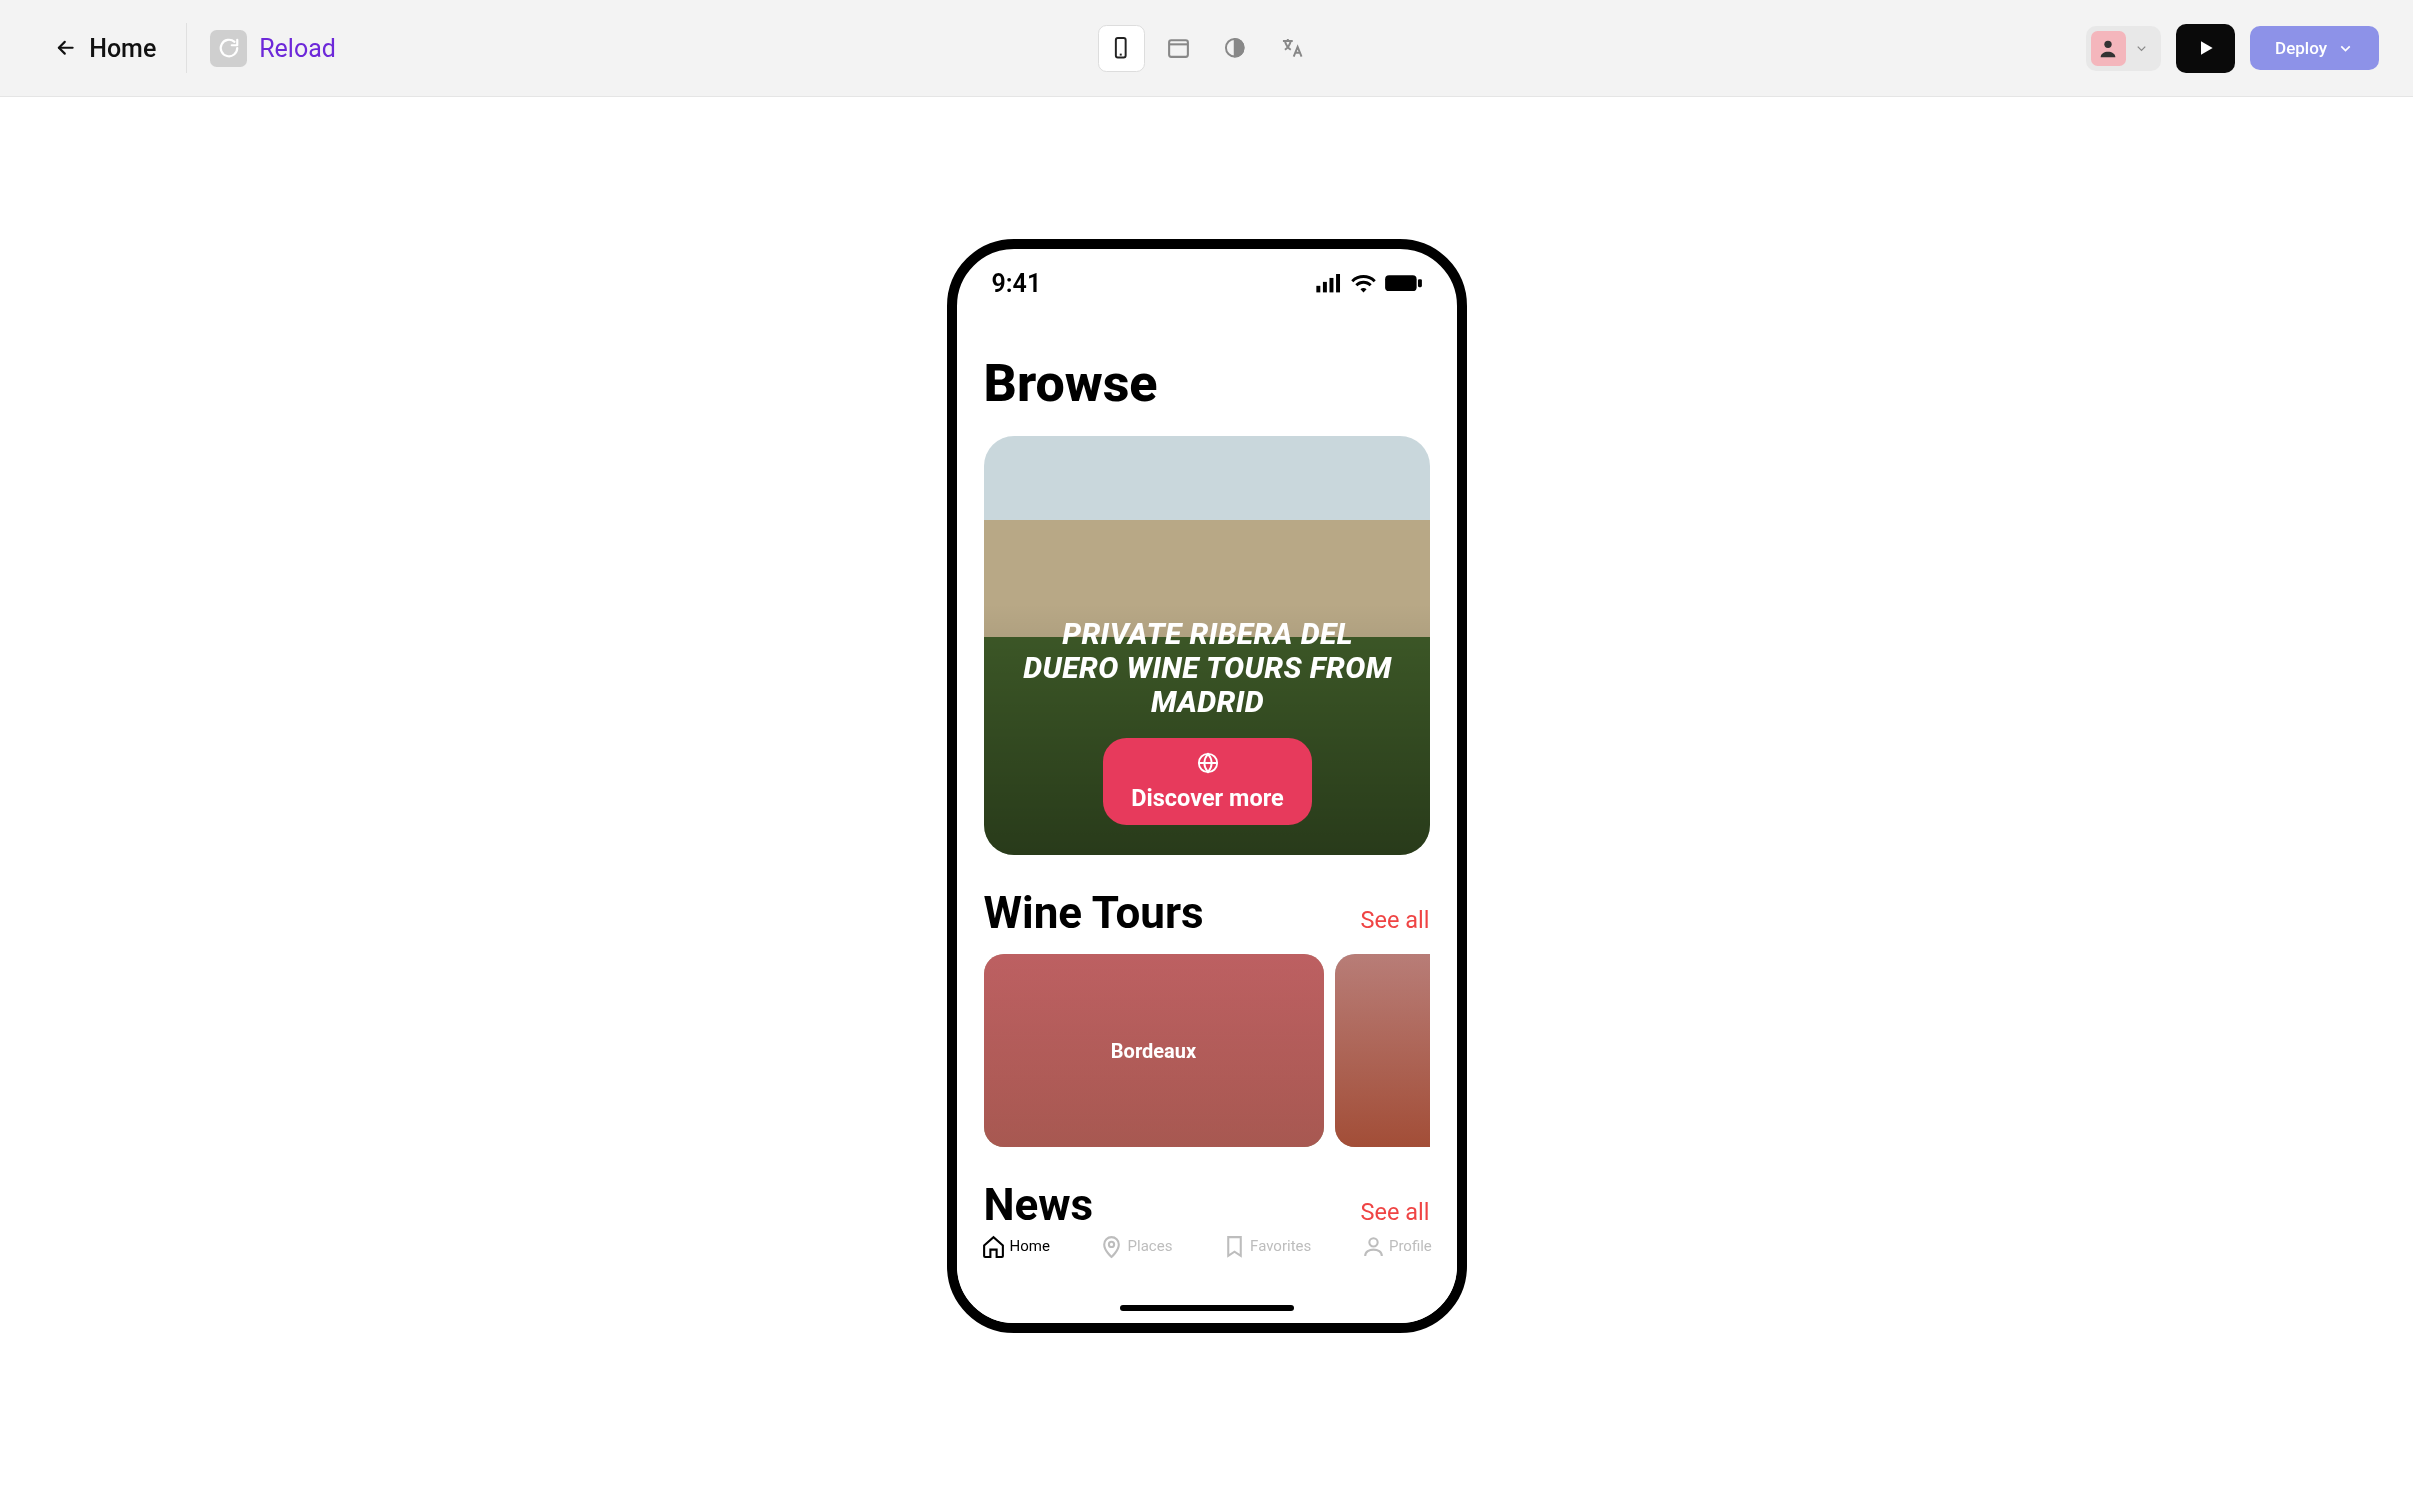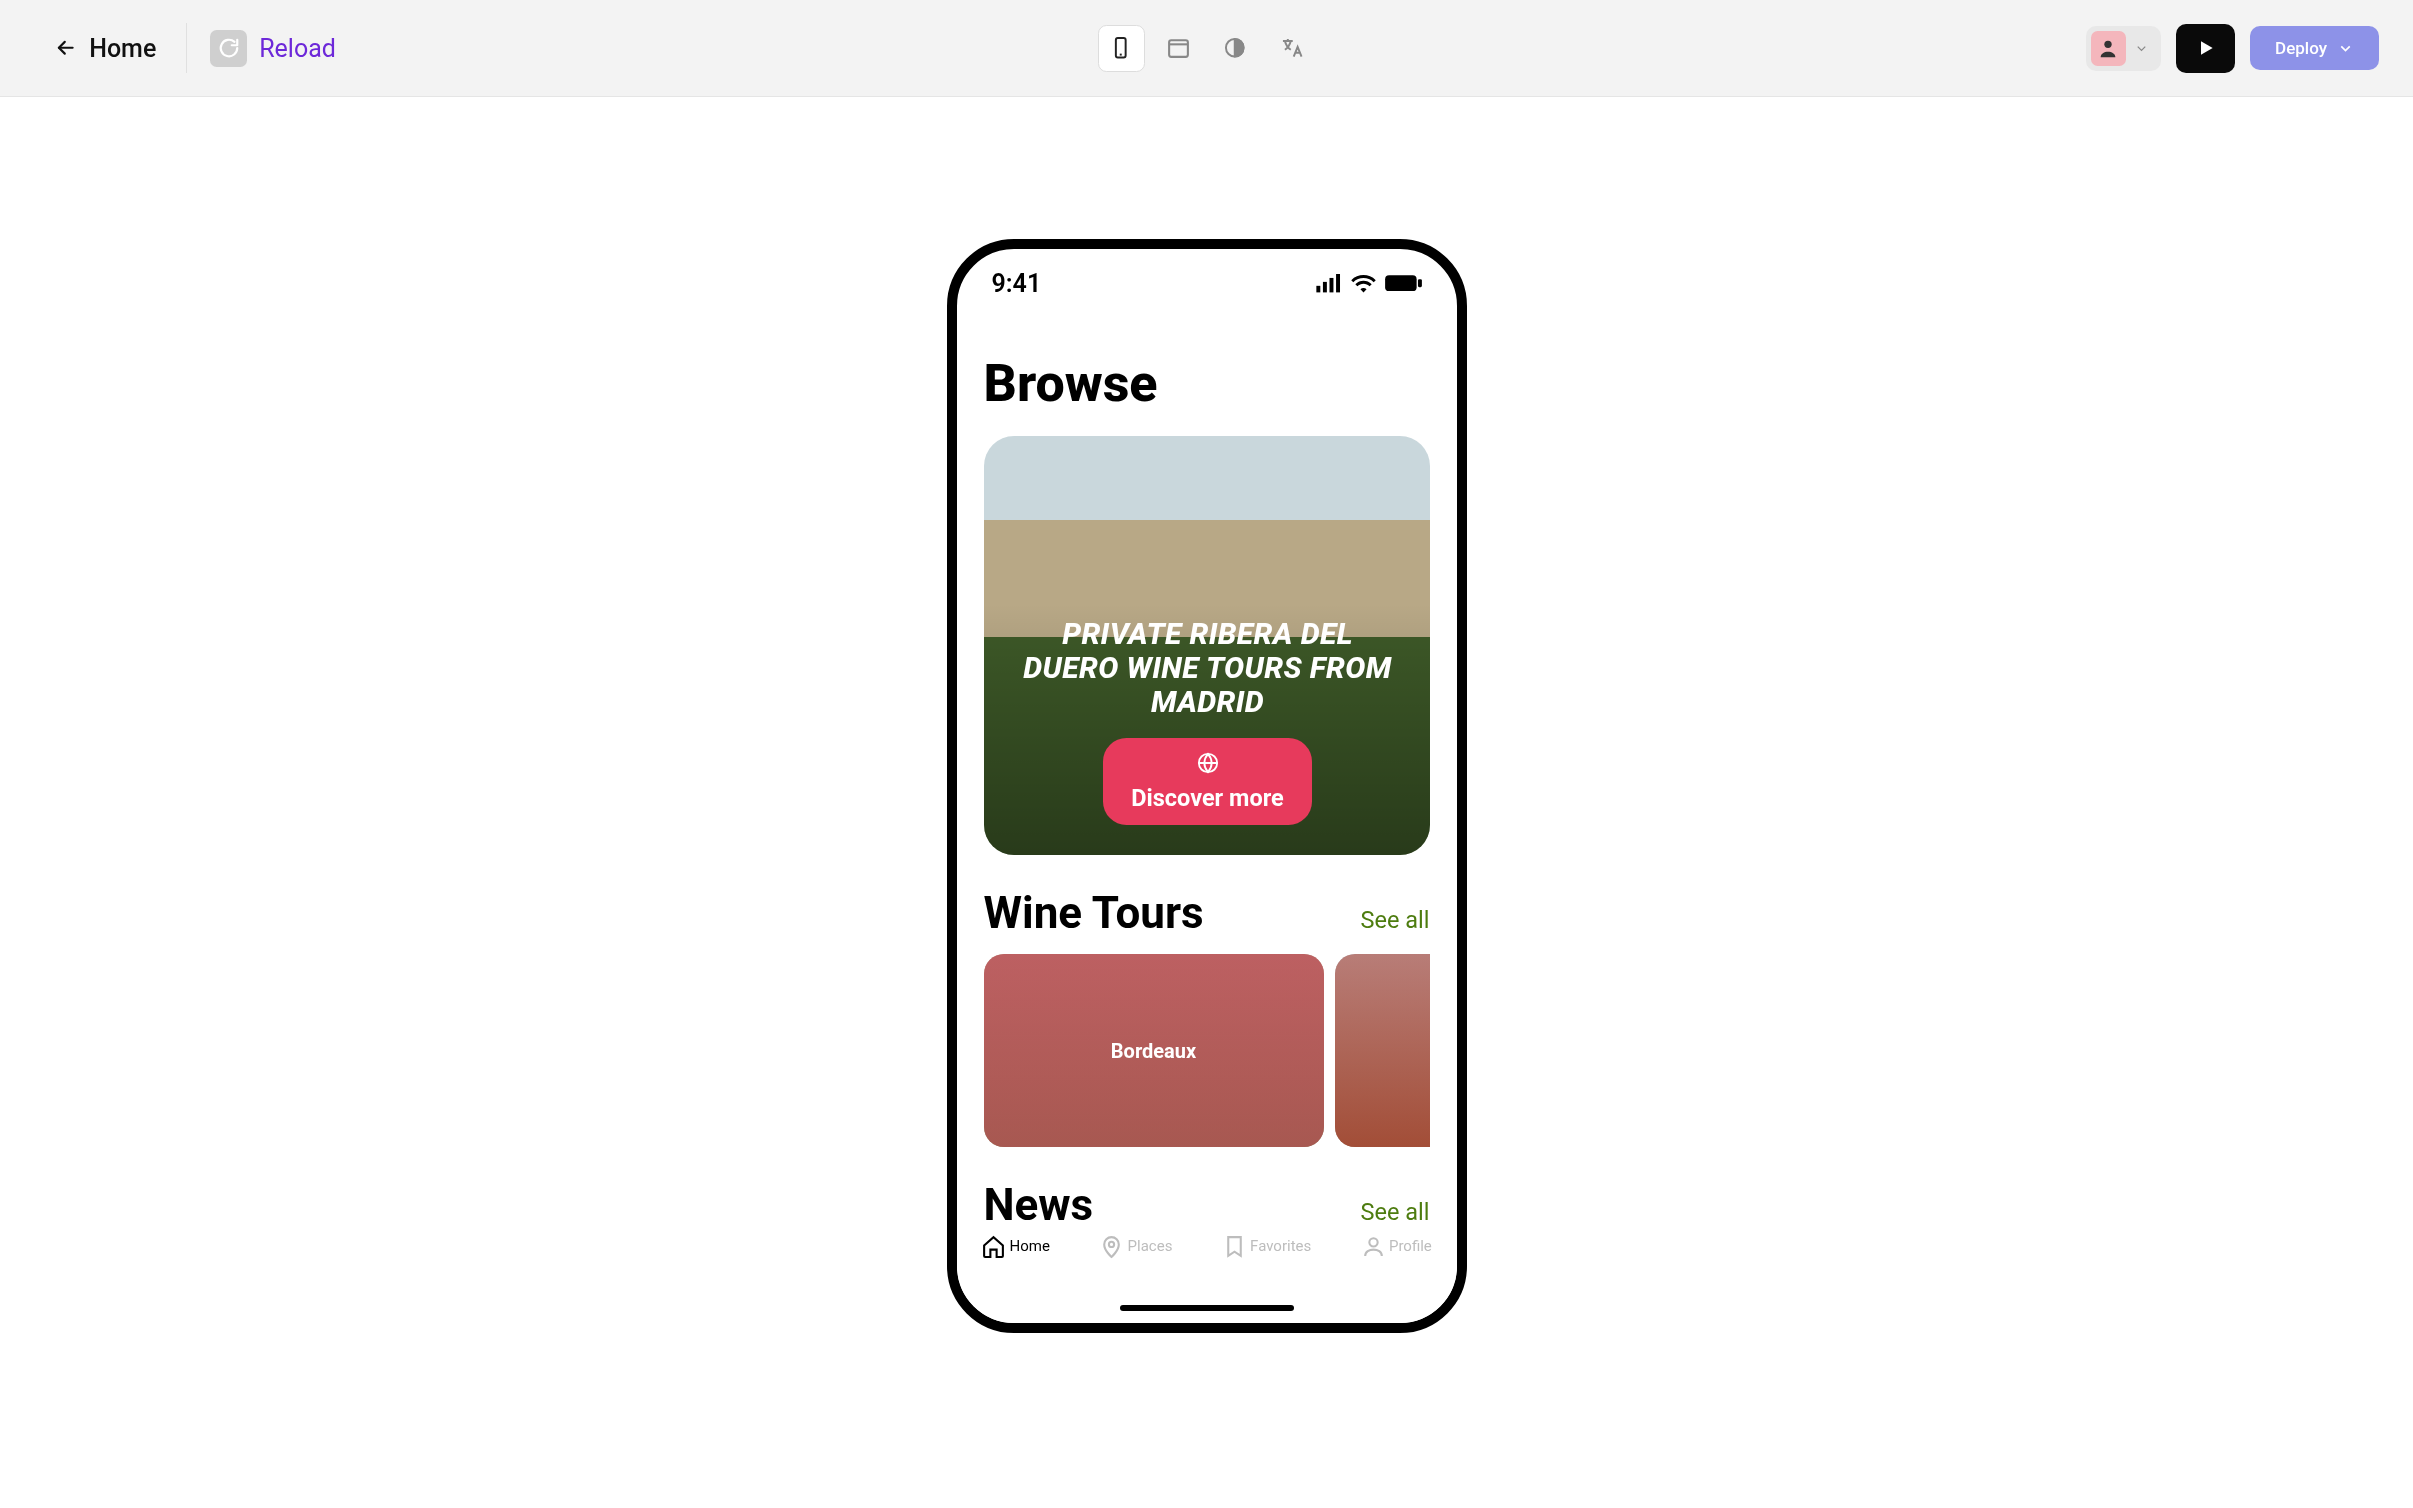--- a/index.html
+++ b/index.html
@@ -222,21 +222,21 @@
   align-items: baseline;
   margin-top: 32px;
   margin-bottom: 15px;
 }
 .section-title {
   font-size: 44px;
   font-weight: 700;
 }
 .see-all {
   font-size: 23.5px;
-  color: #4d7c0f;
+  color: #ef4444;
   cursor: pointer;
 }
 .cat-scroll {
   display: flex;
   gap: 11.7px;
   overflow: hidden;
 }
 .cat-card {
   flex: 0 0 340px;
   height: 193px;

